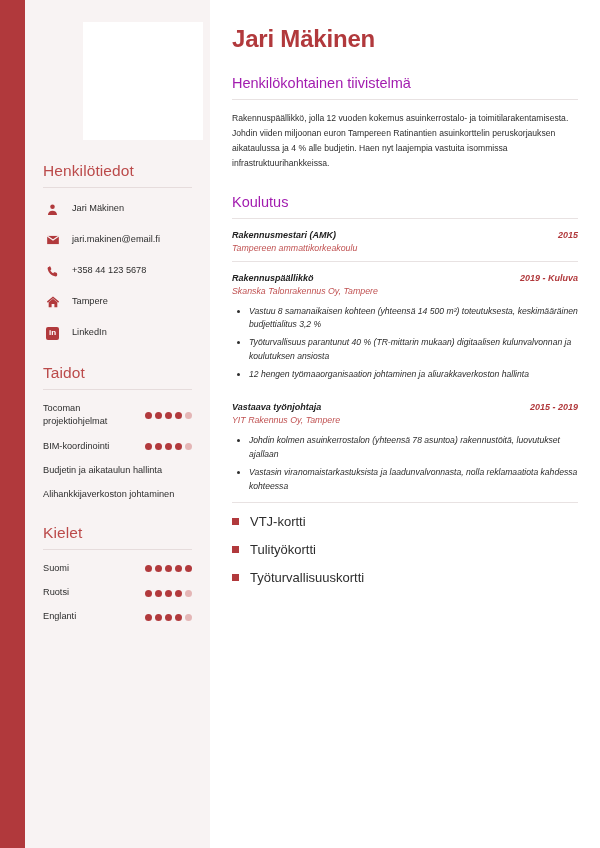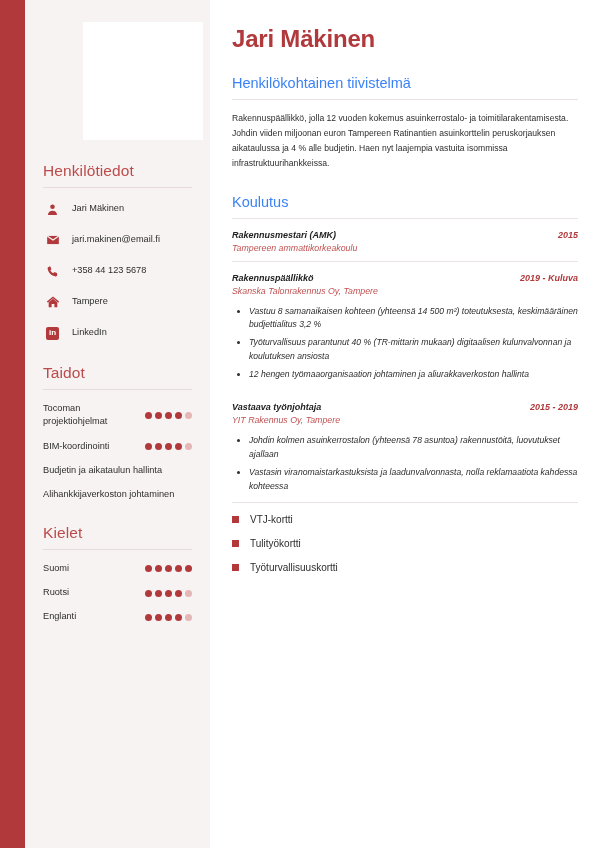--- a/index.html
+++ b/index.html
@@ -118,21 +118,21 @@
   }
   .full-name {
     font-size: 24px;
     font-weight: bold;
     color: #b1393c;
     letter-spacing: -0.2px;
     line-height: 1.1;
   }
   .main-heading {
     font-size: 14.5px;
-    color: #3b82f6;
+    color: #a21caf;
     font-weight: 400;
     margin-top: 23px;
   }
   .main-rule {
     height: 1px;
     background: #e8e2e2;
     margin: 8px 0 11px 0;
   }
   .summary {
     font-size: 8.6px;
@@ -183,21 +183,21 @@
     margin-bottom: 13px;
   }
   .cert-square {
     width: 7px;
     height: 7px;
     background: #b1393c;
     flex: 0 0 7px;
     margin-right: 11px;
   }
   .cert-text {
-    font-size: 10px;
+    font-size: 13px;
     color: #2d2d2d;
   }
 
   .li-badge {
     width: 13px;
     height: 13px;
     background: #b1393c;
     border-radius: 2px;
     color: #ffffff;
     font-size: 8px;

